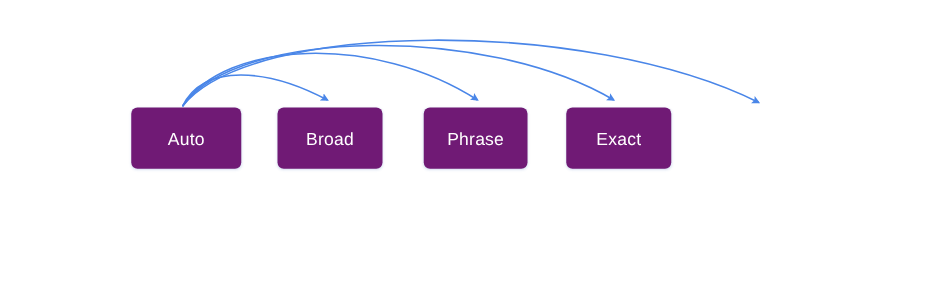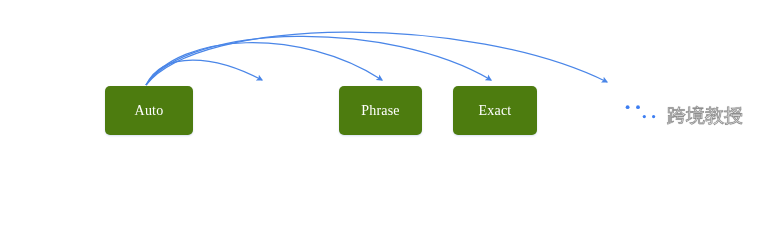--- a/index.html
+++ b/index.html
@@ -21,25 +21,25 @@
     position: absolute;
     left: 0;
     top: 0;
     width: 759px;
     height: 155px;
     pointer-events: none;
   }
   .node {
     position: absolute;
     box-sizing: border-box;
-    background: #4d7c0f;
+    background: #701a75;
     border-radius: 5px;
     color: #ffffff;
     font-size: 14px;
-    font-family: Liberation Serif, serif;
+    font-family: Liberation Sans, sans-serif;
     display: flex;
     align-items: center;
     justify-content: center;
     letter-spacing: 0.2px;
     box-shadow: 0 1px 2px rgba(40, 90, 180, 0.18);
   }
   .node-label {
     display: block;
     line-height: 1;
   }
@@ -92,45 +92,27 @@
       <path d="M146,85 C180,32 300,27 382,80"></path>
       <path d="M146,85 C190,22 390,20 491,80"></path>
       <path d="M146,85 C200,16 470,14 607,82"></path>
     </g>
   </svg>
 
   <div class="node" id="node-auto">
     <span class="node-label">Auto</span>
   </div>
 
+  <div class="node" id="node-broad">
+    <span class="node-label">Broad</span>
+  </div>
 
   <div class="node" id="node-exact">
     <span class="node-label">Exact</span>
   </div>
 
   <div class="node" id="node-phrase">
     <span class="node-label">Phrase</span>
   </div>
 
 
-  <div id="watermark">
-    <svg id="wechat-icon" width="44" height="36" viewBox="0 0 44 36" xmlns="http://www.w3.org/2000/svg">
-      <g fill="#ffffff">
-        <path d="M15.8,1.2 C7.4,1.2 0.8,6.9 0.8,13.6 C0.8,17.4 2.9,20.8 6.3,23.1
-                 L4.7,28.3 L10.6,25.3 C12.2,25.8 14,26.1 15.8,26.1
-                 C16.2,26.1 16.6,26.1 17,26.0 C16.6,24.8 16.4,23.6 16.4,22.3
-                 C16.4,15.1 23.4,9.4 31.9,9.4 C32.4,9.4 32.9,9.4 33.4,9.5
-                 C31.8,4.7 24.6,1.2 15.8,1.2 Z"></path>
-        <path d="M32.2,11.6 C24.8,11.6 18.8,16.5 18.8,22.5 C18.8,28.5 24.8,33.4 32.2,33.4
-                 C33.8,33.4 35.3,33.2 36.7,32.8 L41.6,35.3 L40.3,31.0
-                 C43.1,29.0 44.9,26.0 44.9,22.5 C44.9,16.5 39.6,11.6 32.2,11.6 Z"></path>
-      </g>
-      <g fill="#3d7ef2">
-        <circle cx="10.6" cy="10.2" r="1.9"></circle>
-        <circle cx="21.0" cy="10.2" r="1.9"></circle>
-        <circle cx="27.3" cy="19.6" r="1.6"></circle>
-        <circle cx="36.6" cy="19.6" r="1.6"></circle>
-      </g>
-    </svg>
-    <span id="watermark-text">跨境教授</span>
-  </div>
 
 </div>
 
 </body></html>

